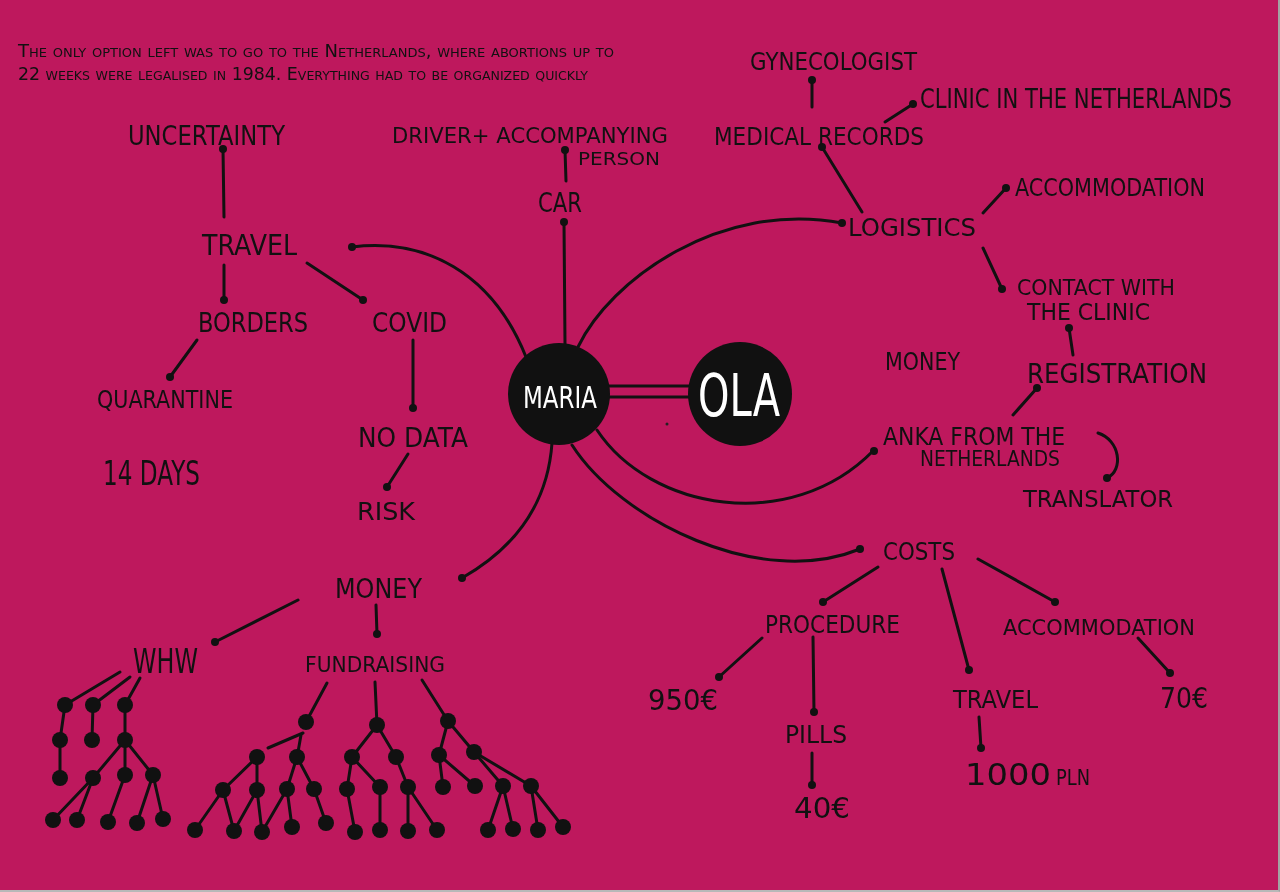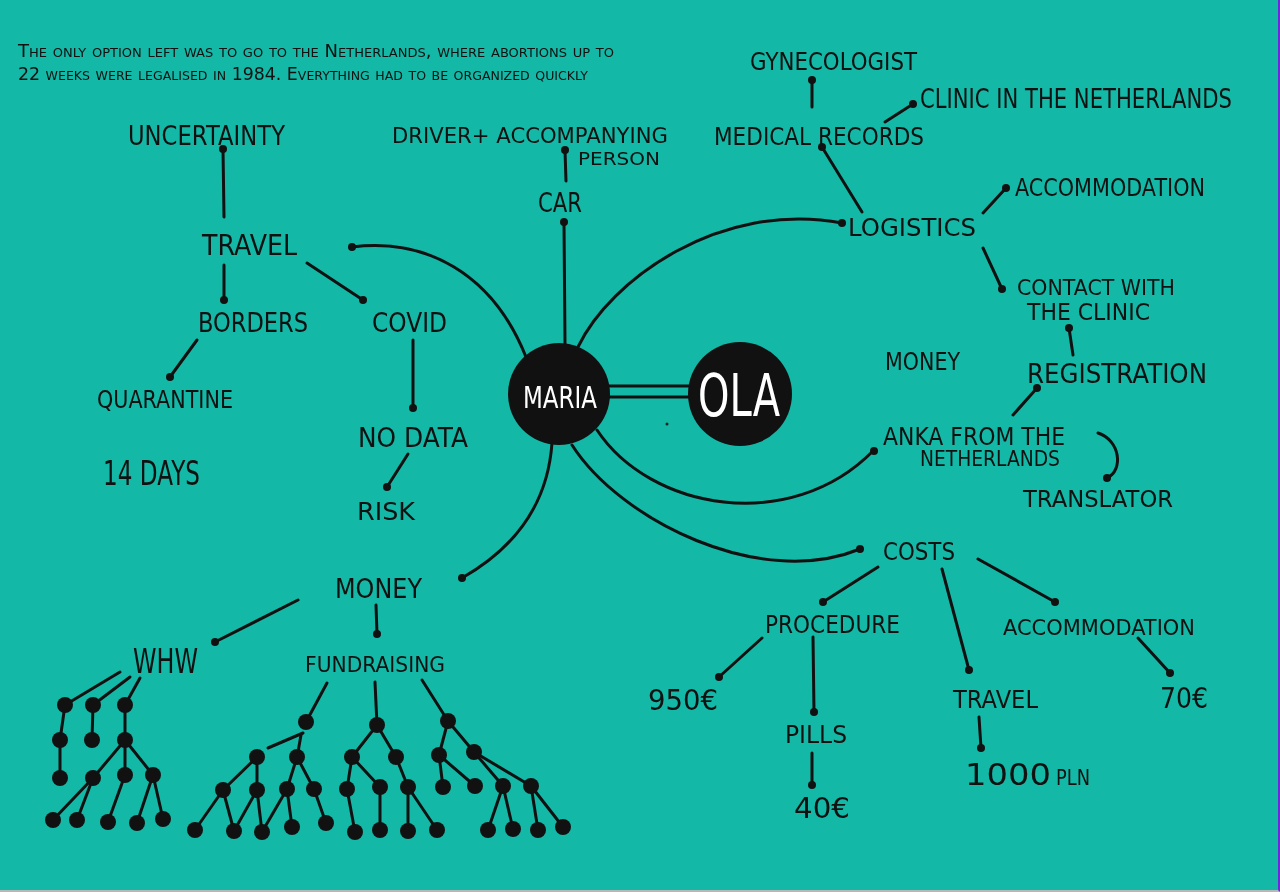--- a/index.html
+++ b/index.html
@@ -1,20 +1,20 @@
 <!DOCTYPE html>
 <html><head>
   <meta charset="utf-8">
   <style>
     html, body { margin: 0; padding: 0; background: #ffffff; }
     body { width: 1280px; height: 892px; overflow: hidden; }
     #frame {
       width: 1278px; height: 890px;
-      background: #14b8a6;
-      border-right: 2px solid #6d28d9;
+      background: #be185d;
+      border-right: 2px solid #a3a3a3;
       border-bottom: 2px solid #b8b8b8;
       position: relative;
     }
     svg { display: block; }
     .lbl {
       font-family: "DejaVu Sans", sans-serif;
       fill: #111111;
       font-weight: normal;
     }
     .intro {

